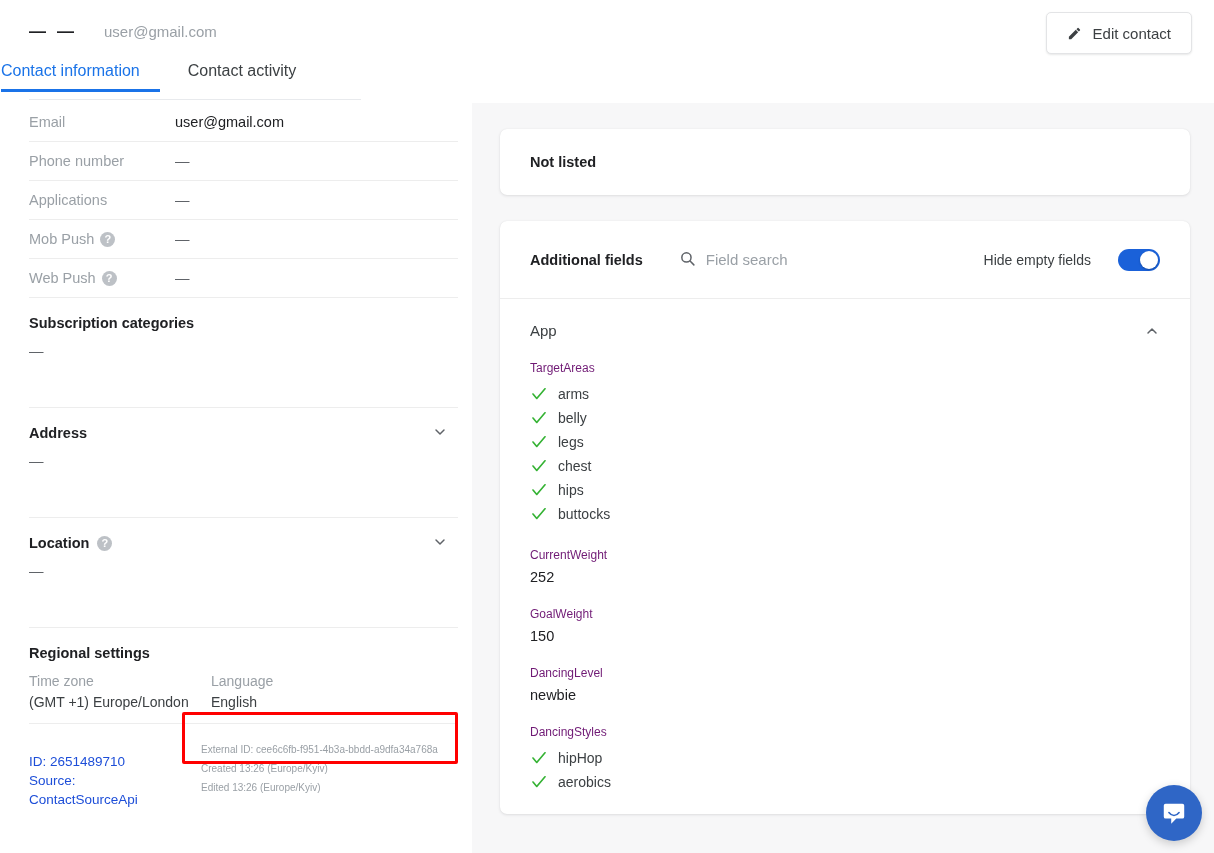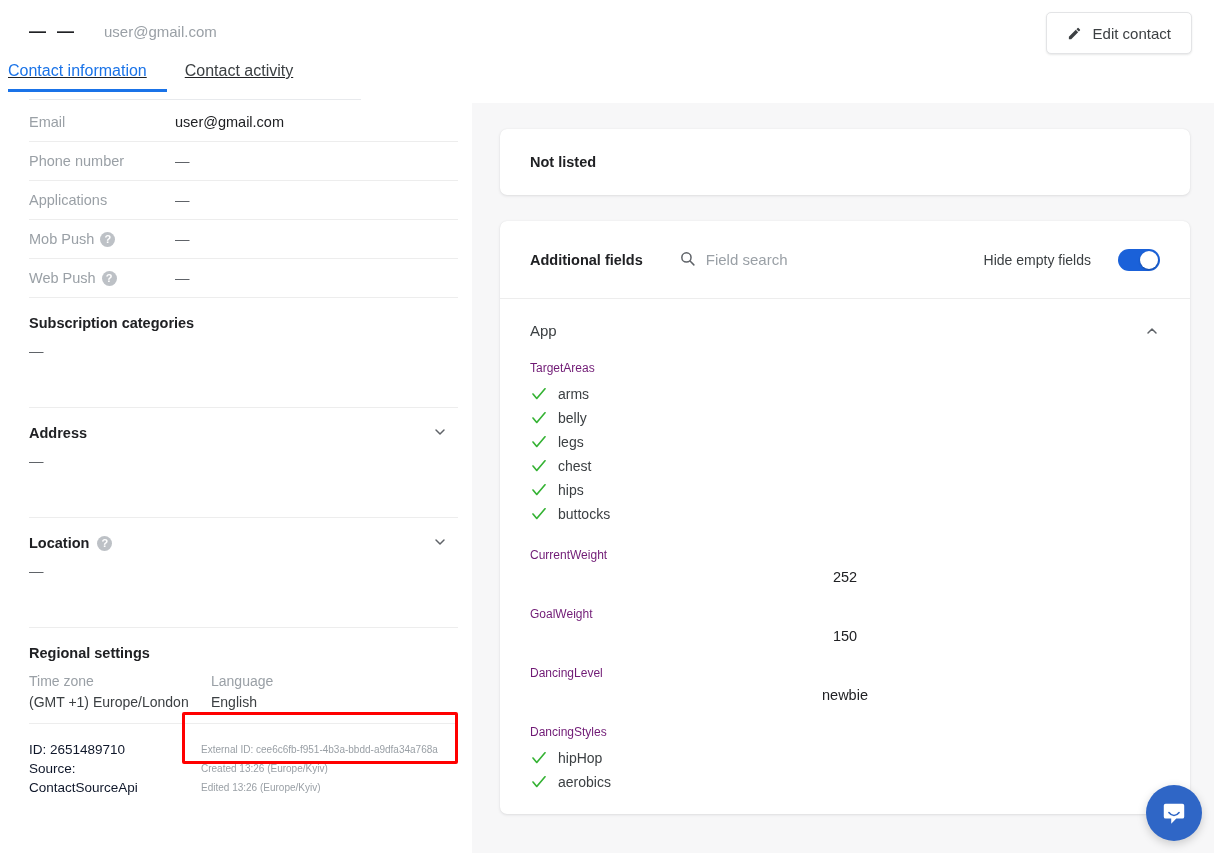--- a/index.html
+++ b/index.html
@@ -73,24 +73,23 @@
 
   
   .tabs {
     position: absolute;
     left: 0; top: 62px;
     width: 1214px;
     height: 40px;
   }
   .tabs-inner {
     position: absolute;
-    left: 22px; top: 0;
-    display: flex;
-    gap: 4px;
-    text-decoration: underline;
+    left: 15px; top: 0;
+    display: flex;
+    gap: 14px;
   }
   .tab {
     font-size: 16px;
     padding: 0 14px 12px 14px;
     color: #3c4043;
     cursor: pointer;
     position: relative;
     white-space: nowrap;
   }
   .tab:first-child { margin-left: -14px; padding-left: 0; padding-right: 20px; }
@@ -199,21 +198,21 @@
   .reg-col { width: 182px; }
   .reg-lbl { color: #9aa0a6; font-size: 14px; line-height: 21px; }
   .reg-val { color: #3c4043; font-size: 14px; line-height: 21px; }
 
   
   .idarea {
     display: flex;
     padding-top: 16px;
     position: relative;
   }
-  .idcol-left { width: 172px; color: #0f172a; font-size: 13.5px; line-height: 19px; }
+  .idcol-left { width: 172px; color: #1d4ed8; font-size: 13.5px; line-height: 19px; margin-top: 12px; }
   .idcol-right { color: #9aa0a6; font-size: 10px; line-height: 19px; width: 250px; }
   .ext-highlight {
     position: absolute;
     left: 182px; top: 712px;
     width: 276px;
     height: 52px;
     border: 3px solid #ff0000;
     border-radius: 2px;
     pointer-events: none;
   }
@@ -301,21 +300,21 @@
     padding: 0 30px;
     position: relative;
   }
   .group-name { font-size: 15px; color: #3c4043; }
   .group-chev { position: absolute; right: 30px; top: 24px; display: flex; cursor: pointer; }
 
   .fields-body { padding: 0 30px 20px 30px; }
   .fgroup { margin-bottom: 22px; }
   .fgroup:last-child { margin-bottom: 0; }
   .fname { font-size: 12px; color: #701a75; margin-bottom: 7px; }
-  .fvalue { font-size: 14.5px; color: #202124; text-align: center; }
+  .fvalue { font-size: 14.5px; color: #202124; }
   .check-item {
     display: flex;
     align-items: center;
     gap: 10px;
     height: 24px;
     font-size: 14px;
     color: #3c4043;
   }
   .check-item svg { flex: none; }
 

